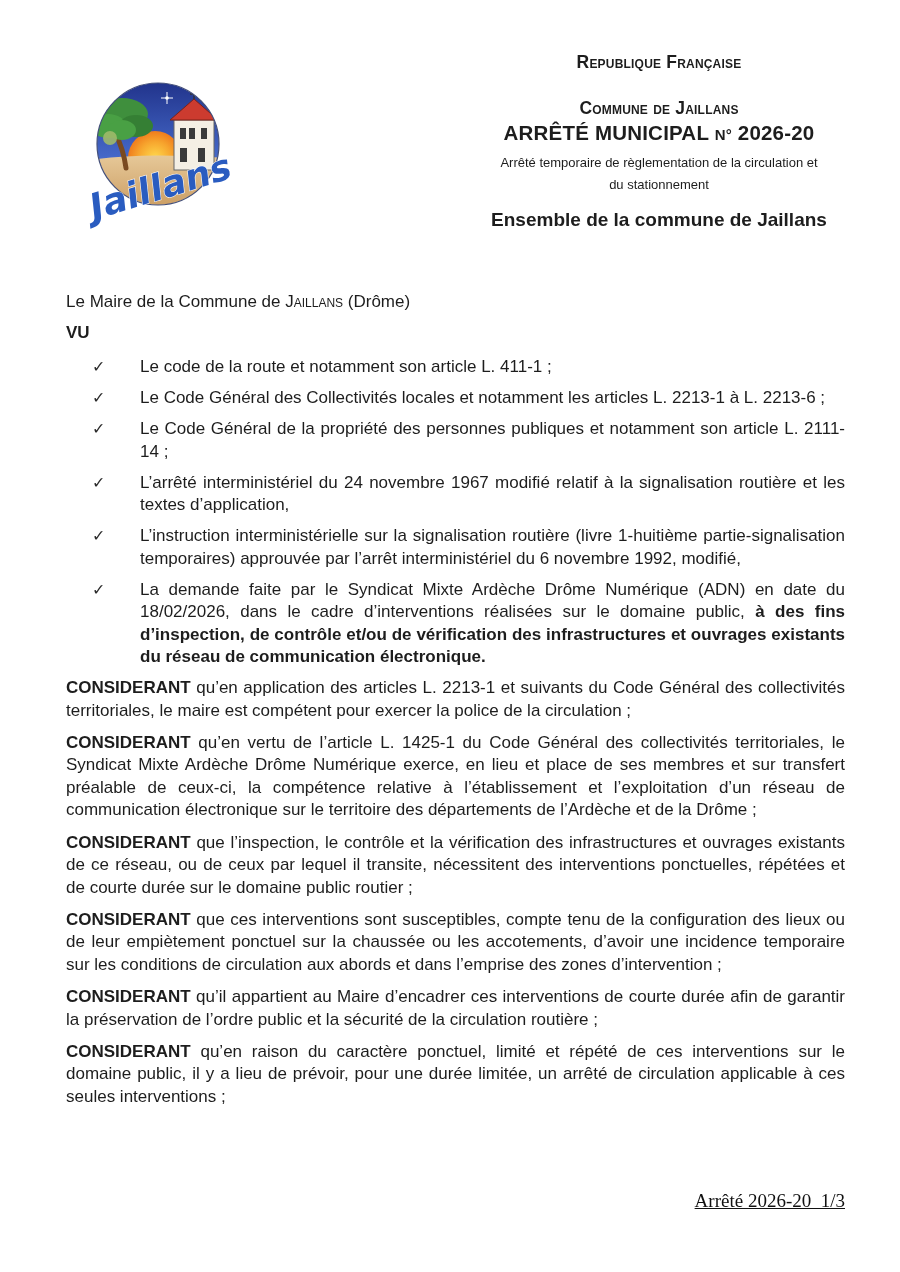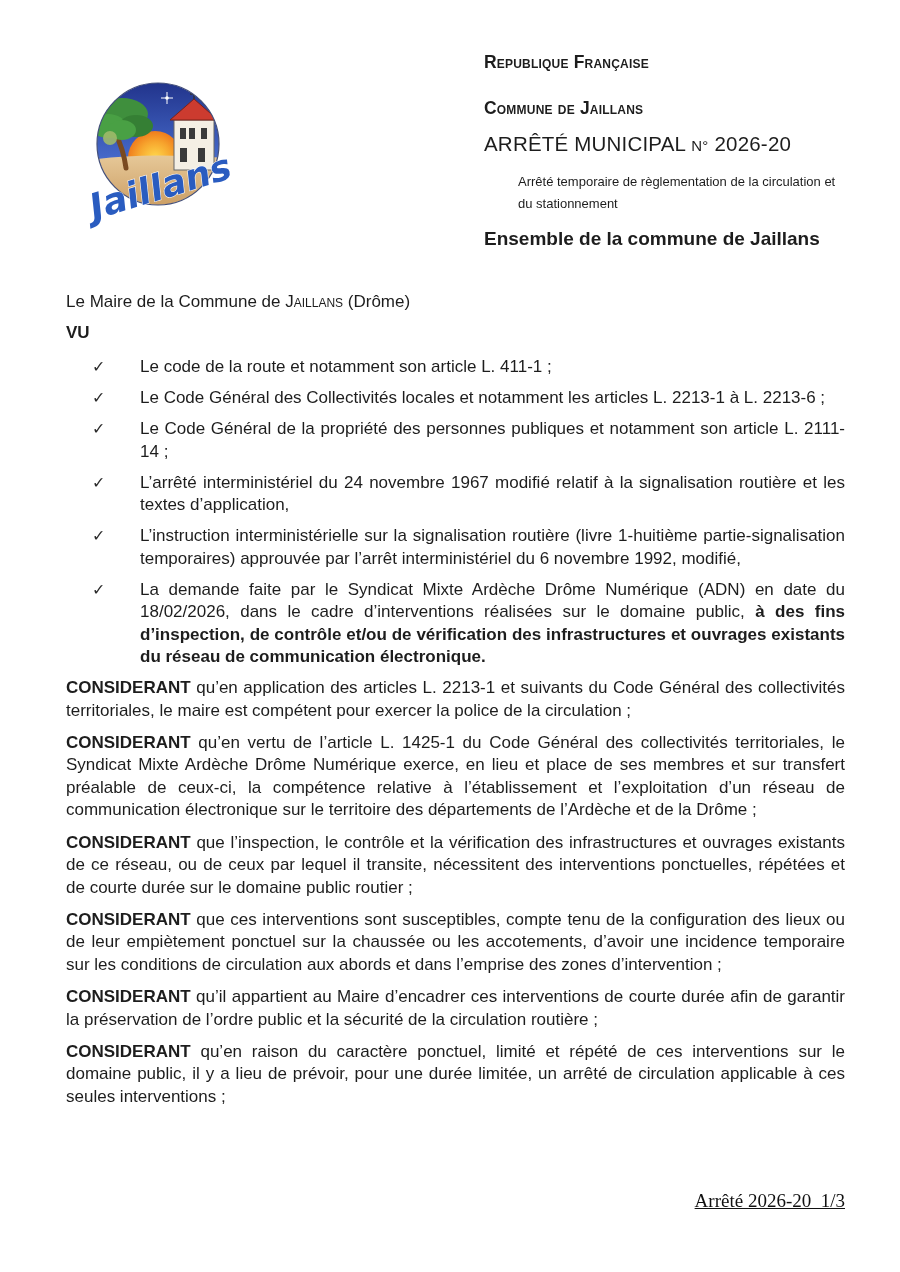--- a/index.html
+++ b/index.html
@@ -13,44 +13,44 @@
     color: #1d1d1d;
     font-family: "Liberation Sans", sans-serif;
     overflow: hidden;
   }
   
   .header { position: relative; height: 240px; }
   .logo { position: absolute; left: 70px; top: 72px; width: 180px; height: 168px; }
   .logo svg { display: block; }
   .header-block {
     position: absolute;
-    left: 484px;
+    left: 464px;
     top: 52px;
     width: 390px;
-    text-align: left;
+    text-align: center;
   }
   .republic {
     font-variant: small-caps;
     font-weight: bold;
     font-size: 17.5px;
     letter-spacing: .2px;
     margin-bottom: 25px;
   }
   .commune {
     font-variant: small-caps;
     font-weight: bold;
     font-size: 17.5px;
     letter-spacing: .2px;
-    margin-bottom: 13px;
+    margin-bottom: 2px;
   }
   .decree-title {
-    font-weight: normal;
+    font-weight: bold;
     font-size: 20.5px;
     letter-spacing: .2px;
-    margin-bottom: 15px;
+    margin-bottom: 7px;
   }
   .decree-title .no { font-size: 15px; }
   .subtitle {
     font-size: 13px;
     line-height: 22px;
     max-width: 322px;
     margin: 0 auto 13px auto;
   }
   .scope { font-weight: bold; font-size: 19px; }
   

